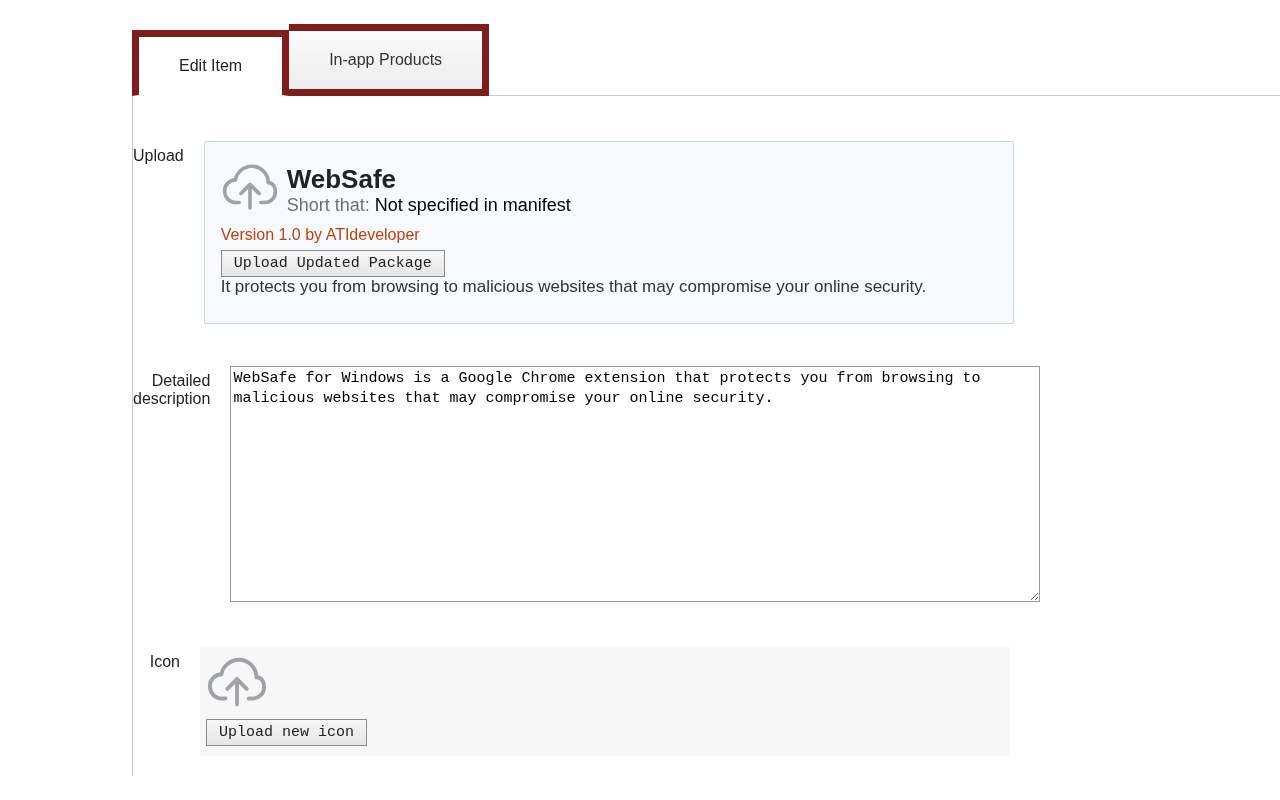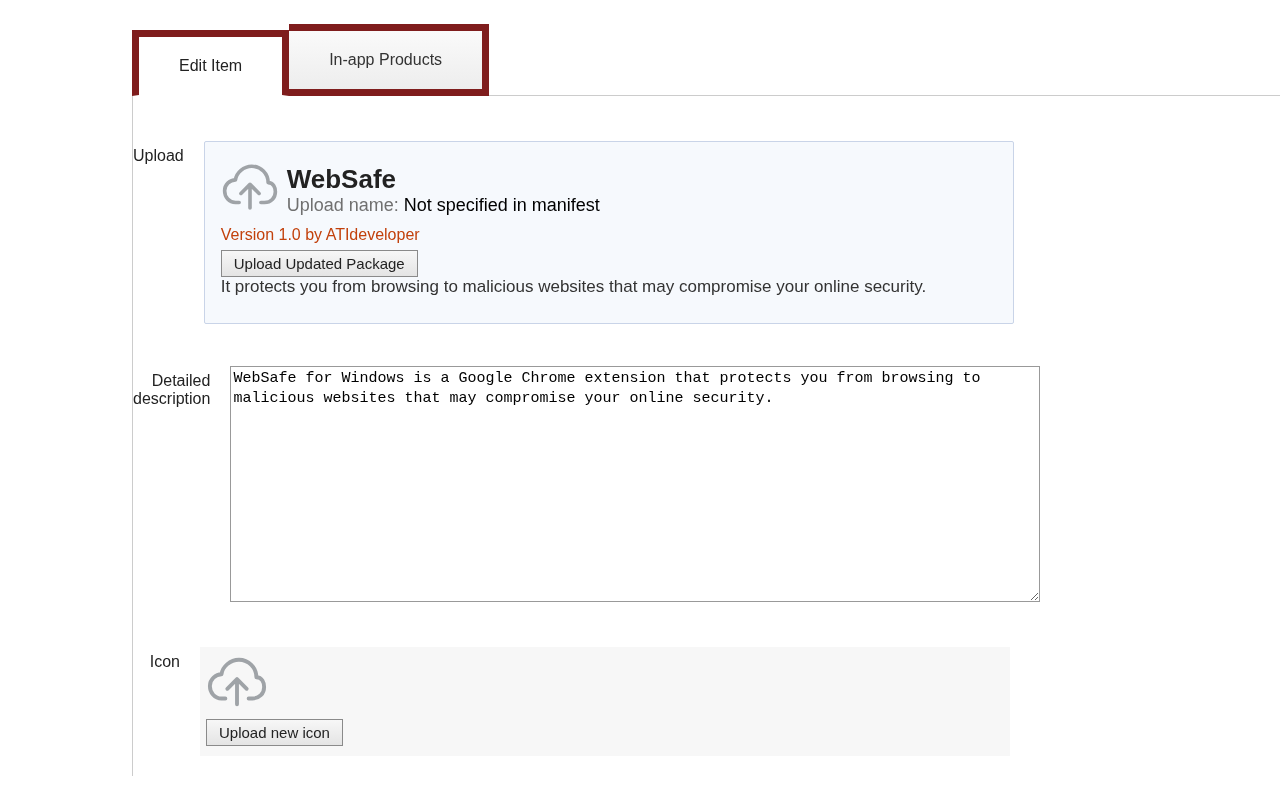--- a/index.html
+++ b/index.html
@@ -107,21 +107,21 @@
     .version-line {
       font-size: 16px;
       color: #c2410c;
       margin-bottom: 6px;
     }
     .desc-line {
       font-size: 17px;
       color: #333;
     }
     .gray-btn {
-      font-family: Liberation Sans, sans-serif;
+      font-family: Liberation Mono, monospace;
       font-size: 15px;
       padding: 4px 12px;
       background: linear-gradient(#f7f7f7, #e4e4e4);
       border: 1px solid #8a8a8a;
       cursor: pointer;
       color: #222;
     }
     textarea.detailed {
       width: 810px;
       height: 236px;
@@ -163,21 +163,21 @@
           <div class="upload-head">
             <span class="cloud-icon">
               <svg viewBox="0 0 64 56">
                 <path fill="none" stroke="#9fa3a7" stroke-width="4" stroke-linecap="round" stroke-linejoin="round" d="M20 44 H16 C9 44 4 38 4 31 C4 24 10 19 16 19 C17 11 25 4 34 4 C44 4 52 12 52 22 C58 22 60 28 60 32 C60 39 55 44 48 44 H44"></path>
                 <path fill="none" stroke="#9fa3a7" stroke-width="4" stroke-linecap="round" stroke-linejoin="round" d="M32 50 V24 M22 34 L32 24 L42 34"></path>
               </svg>
             </span>
             <div>
               <div class="upload-title">WebSafe</div>
               <div class="short-name-line">
-                <span>Upload name: </span><span class="short-name-val">Not specified in manifest</span>
+                <span>Short that: </span><span class="short-name-val">Not specified in manifest</span>
               </div>
             </div>
           </div>
           <div class="version-line">Version 1.0 by ATIdeveloper</div>
           <button class="gray-btn">Upload Updated Package</button>
           <div class="desc-line">It protects you from browsing to malicious websites that may compromise your online security.</div>
         </div>
       </div>
     </div>
 

